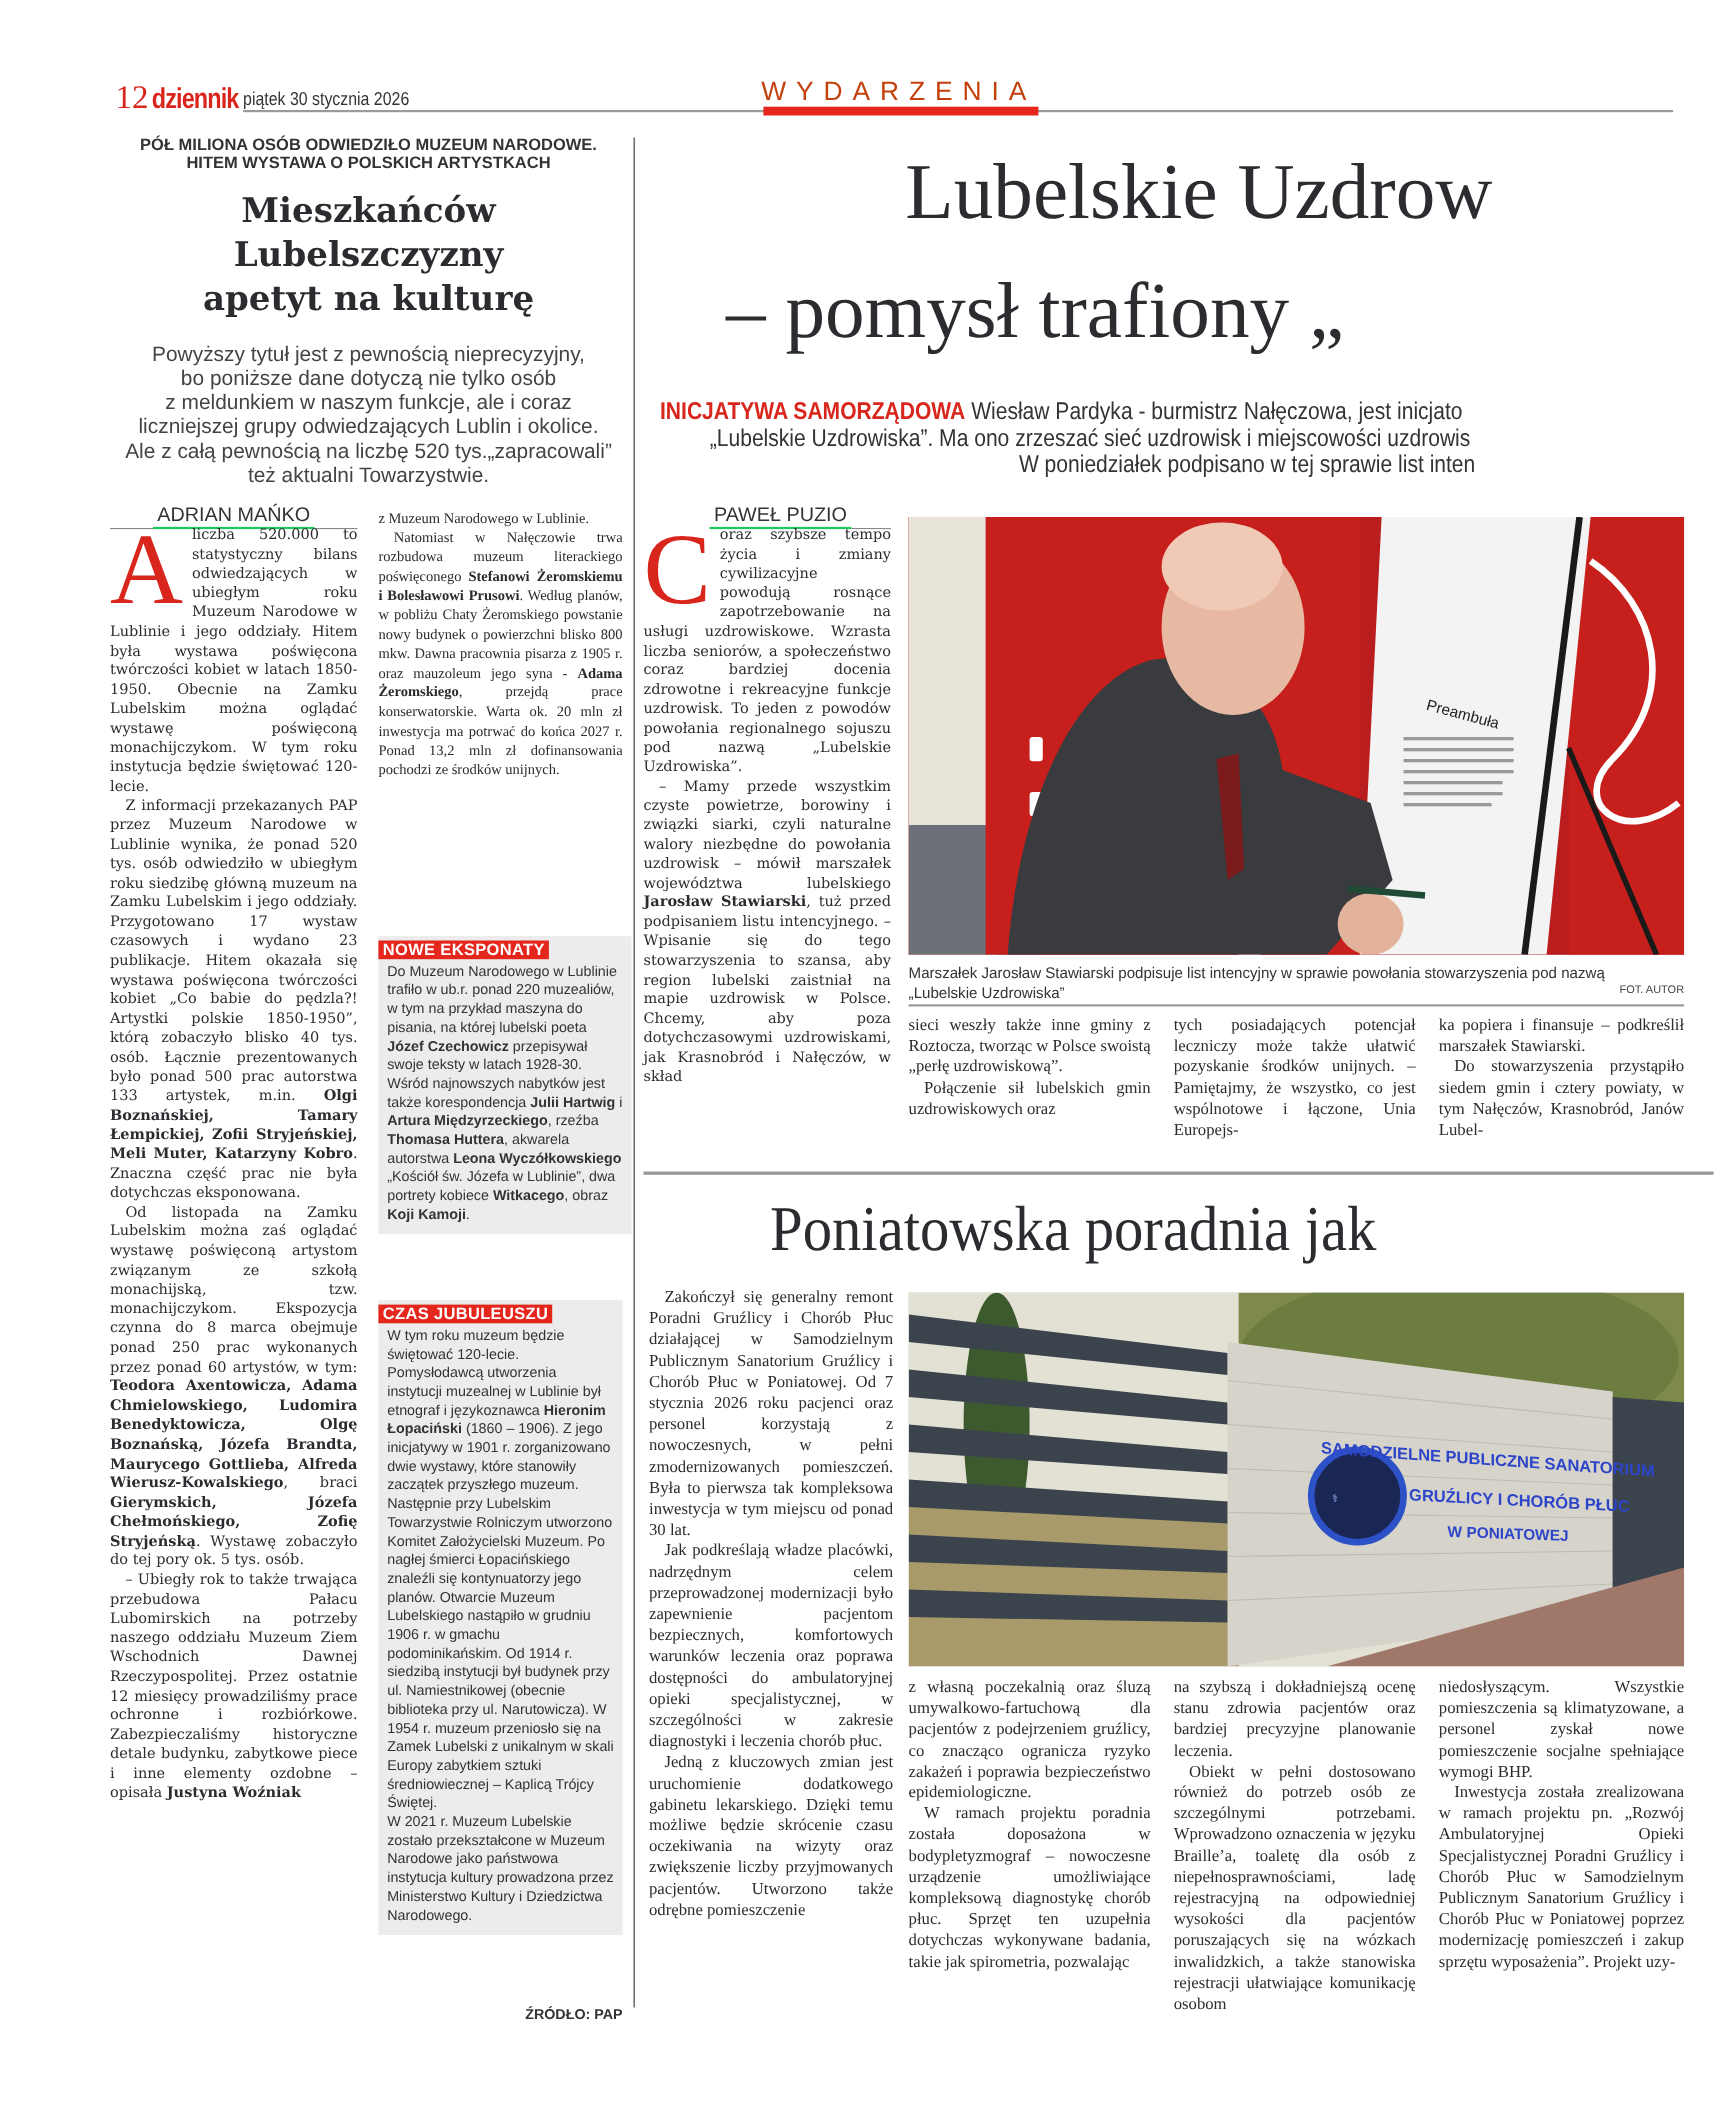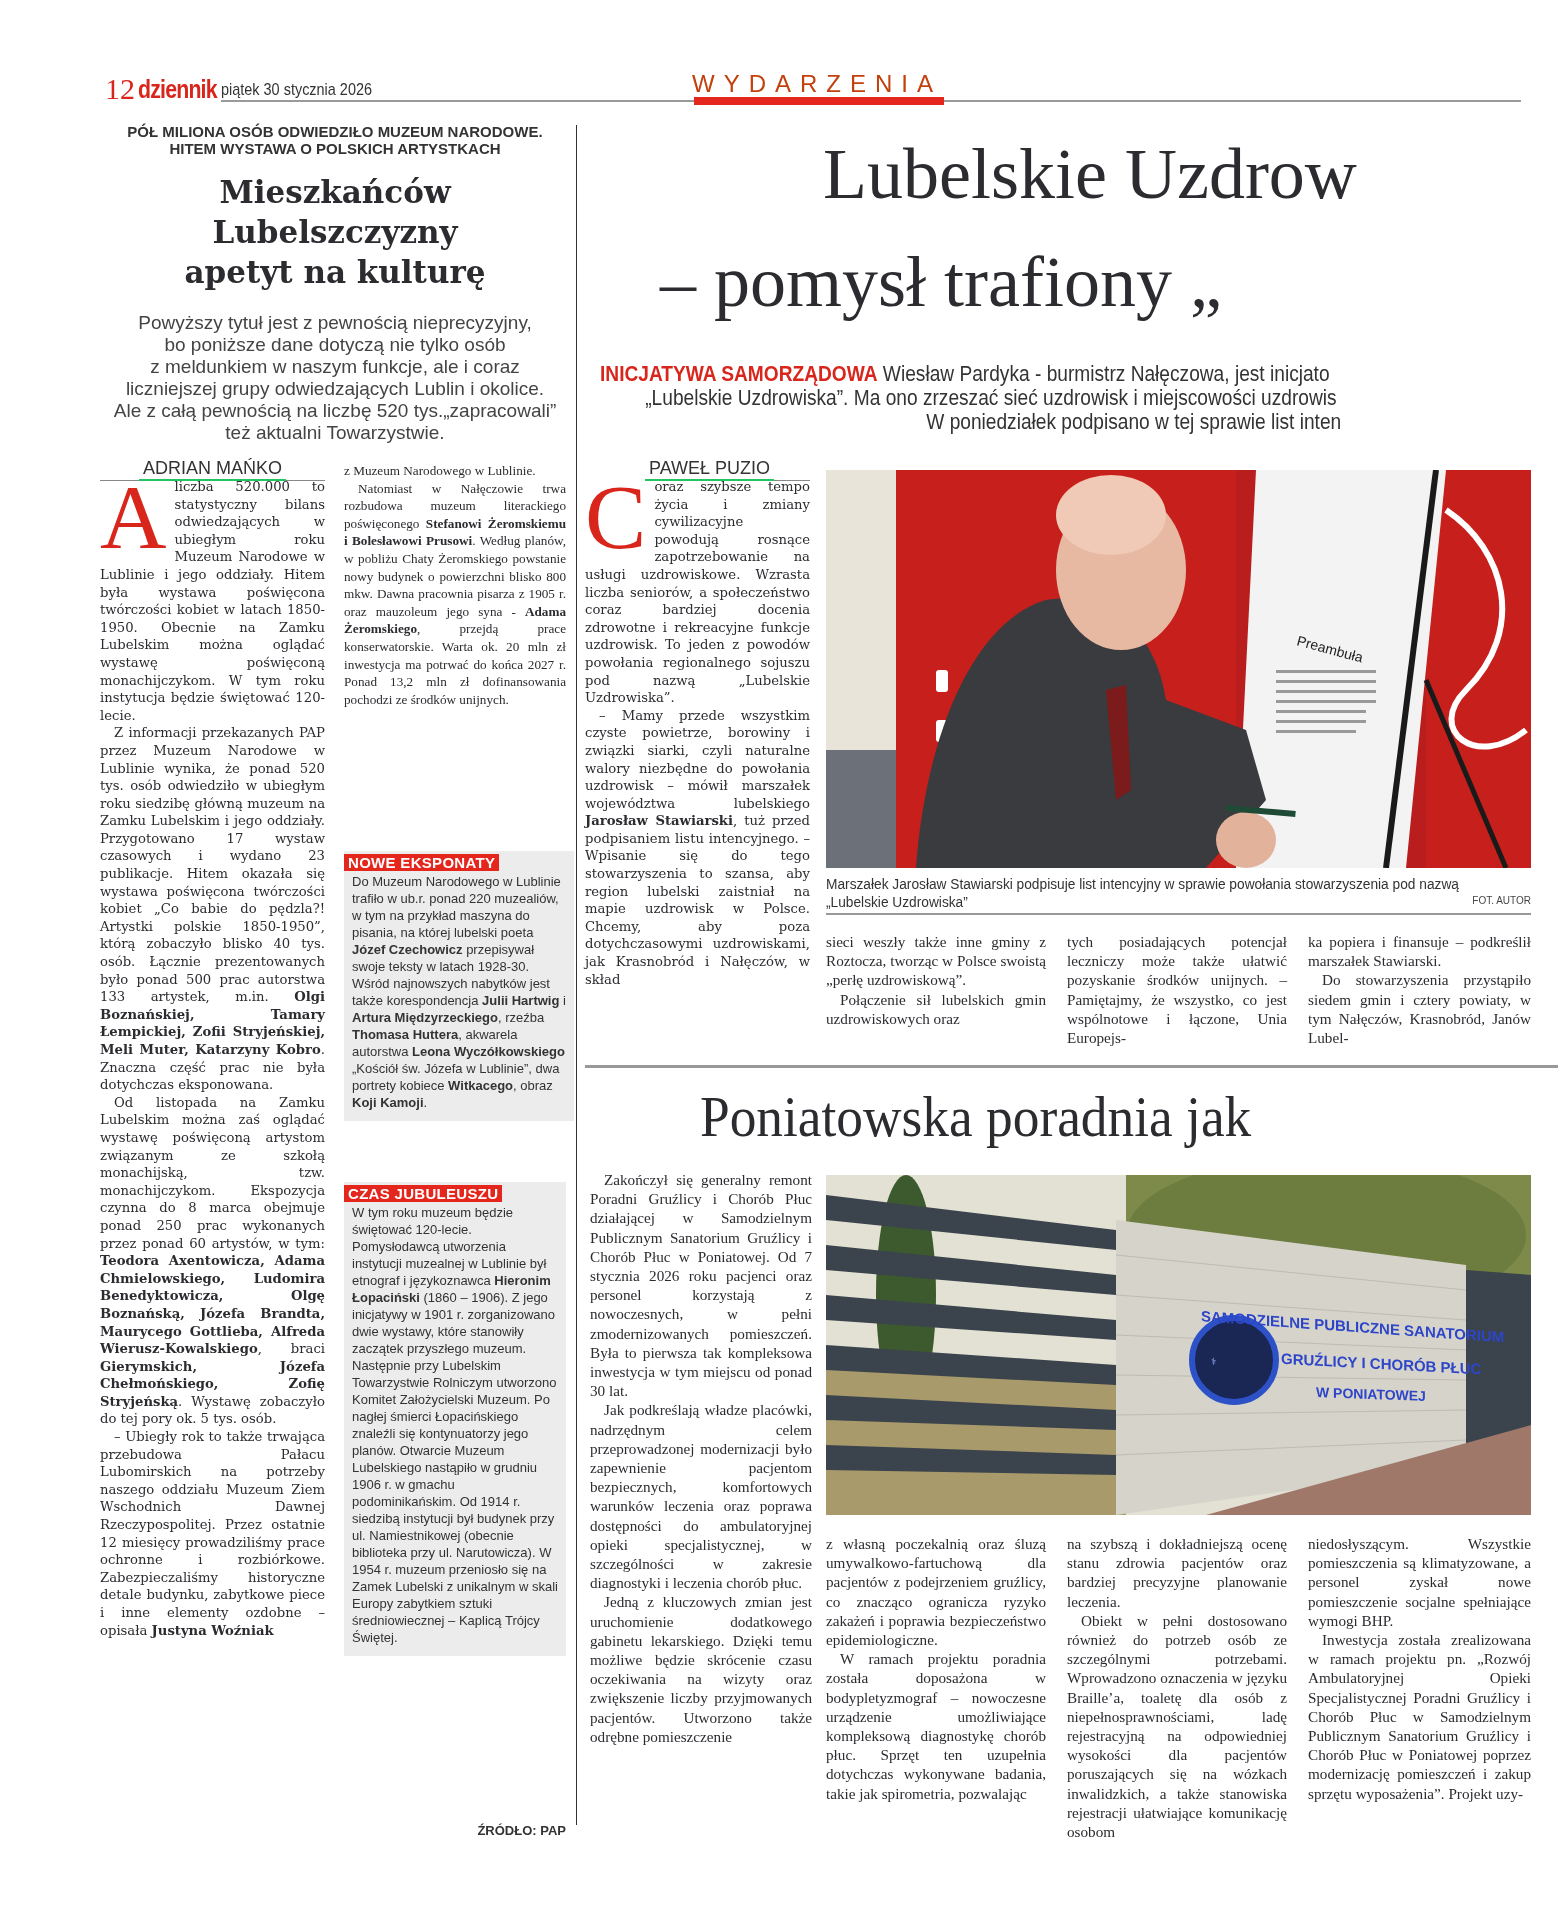--- a/index.html
+++ b/index.html
@@ -43,21 +43,21 @@
   .lead-r .red { color: #d9261c; font-weight: bold; }
   .lead-r div { white-space: nowrap; }
 
   .photo1 { left: 826px; top: 470px; width: 705px; height: 398px; overflow: hidden; background: #b91d1d; }
   .caption { left: 826px; top: 875px; width: 705px; font-family: "Liberation Sans", sans-serif; font-size: 14px; line-height: 18px; color: #333; transform: scaleX(0.98); transform-origin: left; }
   .credit { left: 1440px; top: 895px; width: 91px; text-align: right; font-family: "Liberation Sans", sans-serif; font-size: 10px; color: #444; }
   .cap-rule { left: 826px; top: 913px; width: 705px; height: 2px; background: #999; }
 
   .ncol { font-family: "Liberation Serif", serif; font-size: 15.2px; line-height: 19.2px; color: #2b2b30; text-align: justify; }
   .ncol p { text-indent: 14px; }
-  .ncol p.noind { text-indent: 0; margin-top: 10px; }
+  .ncol p.noind { text-indent: 0; }
 
   .div-rule { left: 585px; top: 1065px; width: 973px; height: 3px; background: #999; }
   .pon-title { left: 700px; top: 1085px; white-space: nowrap; font-family: "Liberation Serif", serif; font-size: 58px; line-height: 64px; color: #2b2b30; transform: scaleX(0.92); transform-origin: left; }
 
   .photo2 { left: 826px; top: 1175px; width: 705px; height: 340px; overflow: hidden; background: #cfd3c8; }
 </style>
 </head>
 <body>
 
 <div class="abs pg-num">12</div>
@@ -106,20 +106,21 @@
 </div>
 
 <div class="abs box" style="left:344px; top:851px; width:230px;">
   <span class="box-label">NOWE EKSPONATY</span><br>
   <span>Do Muzeum Narodowego w Lublinie trafiło w ub.r. ponad 220 muzealiów, w tym na przykład maszyna do pisania, na której lubelski poeta </span><b>Józef Czechowicz</b><span> przepisywał swoje teksty w latach 1928-30. Wśród najnowszych nabytków jest także korespondencja </span><b>Julii Hartwig</b><span> i </span><b>Artura Międzyrzeckiego</b><span>, rzeźba </span><b>Thomasa Huttera</b><span>, akwarela autorstwa </span><b>Leona Wyczółkowskiego</b><span> „Kościół św. Józefa w Lublinie”, dwa portrety kobiece </span><b>Witkacego</b><span>, obraz </span><b>Koji Kamoji</b><span>.</span>
 </div>
 
 <div class="abs box" style="left:344px; top:1182px; width:222px;">
   <span class="box-label">CZAS JUBULEUSZU</span><br>
   <span>W tym roku muzeum będzie świętować 120-lecie. Pomysłodawcą utworzenia instytucji muzealnej w Lublinie był etnograf i językoznawca </span><b>Hieronim Łopaciński</b><span> (1860 – 1906). Z jego inicjatywy w 1901 r. zorganizowano dwie wystawy, które stanowiły zaczątek przyszłego muzeum. Następnie przy Lubelskim Towarzystwie Rolniczym utworzono Komitet Założycielski Muzeum. Po nagłej śmierci Łopacińskiego znaleźli się kontynuatorzy jego planów. Otwarcie Muzeum Lubelskiego nastąpiło w grudniu 1906 r. w gmachu podominikańskim. Od 1914 r. siedzibą instytucji był budynek przy ul. Namiestnikowej (obecnie biblioteka przy ul. Narutowicza). W 1954 r. muzeum przeniosło się na Zamek Lubelski z unikalnym w skali Europy zabytkiem sztuki średniowiecznej – Kaplicą Trójcy Świętej.</span><br>
+  <span>W 2021 r. Muzeum Lubelskie zostało przekształcone w Muzeum Narodowe jako państwowa instytucja kultury prowadzona przez Ministerstwo Kultury i Dziedzictwa Narodowego.</span>
 </div>
 <div class="abs source" style="left:344px; top:1823px; width:222px;">ŹRÓDŁO: PAP</div>
 
 <div class="abs main-title">
   <div class="l1">Lubelskie Uzdrow</div>
   <div class="l2">– pomysł trafiony „</div>
 </div>
 <div class="abs lead-r">
   <div><span class="red">INICJATYWA SAMORZĄDOWA</span><span> Wiesław Pardyka - burmistrz Nałęczowa, jest inicjato</span></div>
   <div style="padding-left:52px;">„Lubelskie Uzdrowiska”. Ma ono zrzeszać sieć uzdrowisk i miejscowości uzdrowis</div>

